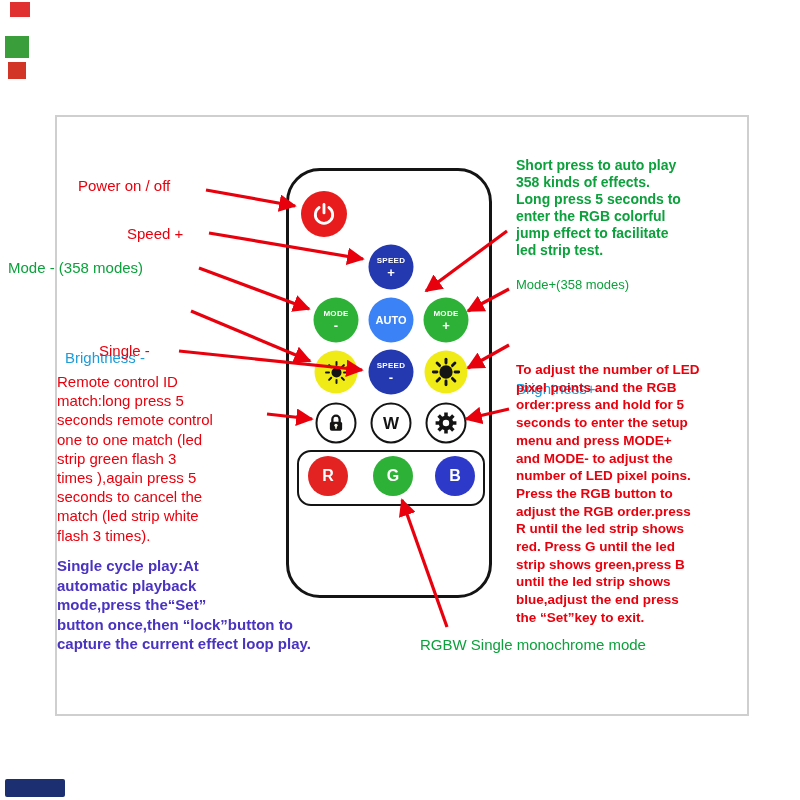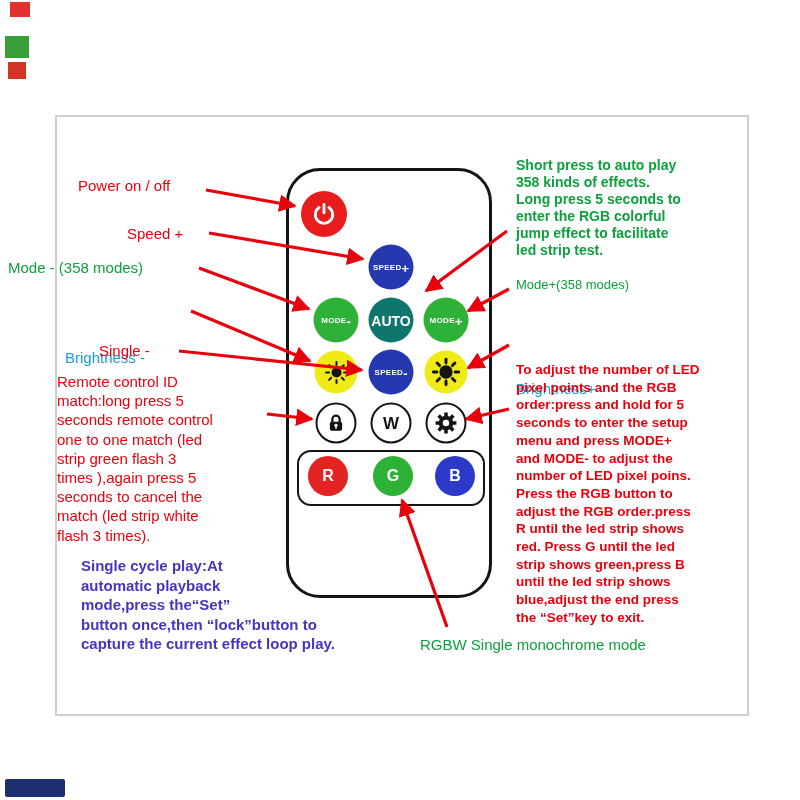--- a/index.html
+++ b/index.html
@@ -12,30 +12,30 @@
     position:absolute; left:55px; top:115px; width:690px; height:597px;
     border:2px solid #cfcfcf; background:#fff;
   }
   
   .remote {
     position:absolute; left:286px; top:168px; width:200px; height:424px;
     border:3px solid #141414; border-radius:34px; background:#fff; z-index:2;
   }
   .btn {
     position:absolute; border-radius:50%;
-    display:flex; flex-direction:row; align-items:center; justify-content:center;
+    display:flex; flex-direction:column; align-items:center; justify-content:center;
     transform:translate(-50%,-50%);
     color:#fff; font-weight:bold; text-align:center; line-height:1;
   }
   .btn .word { font-size:8px; letter-spacing:.3px; }
   .btn .sign { font-size:13px; margin-top:1px; }
   .b-power  { left:35px;  top:43px;  width:46px; height:46px; background:#e81c1c; }
   .b-spdp   { left:102px; top:96px;  width:45px; height:45px; background:#2438b0; }
   .b-modem  { left:47px;  top:149px; width:45px; height:45px; background:#2db136; }
-  .b-auto   { left:102px; top:149px; width:45px; height:45px; background:#0f766e; font-size:14px; }
+  .b-auto   { left:102px; top:149px; width:45px; height:45px; background:#3b82f6; font-size:11px; }
   .b-modep  { left:157px; top:149px; width:45px; height:45px; background:#2db136; }
   .b-sunm   { left:47px;  top:201px; width:43px; height:43px; background:#f0ea16; }
   .b-spdm   { left:102px; top:201px; width:45px; height:45px; background:#2438b0; }
   .b-sunp   { left:157px; top:201px; width:43px; height:43px; background:#f0ea16; }
   .b-lock, .b-w, .b-gear {
     width:37px; height:37px; background:#fff; border:2.5px solid #141414; color:#141414;
   }
   .b-lock { left:47px;  top:252px; }
   .b-w    { left:102px; top:252px; font-size:17px; }
   .b-gear { left:157px; top:252px; }
@@ -45,21 +45,21 @@
   }
   .b-r { left:39px;  top:305px; width:40px; height:40px; background:#e32222; font-size:16px; }
   .b-g { left:104px; top:305px; width:40px; height:40px; background:#2db136; font-size:16px; }
   .b-b { left:166px; top:305px; width:40px; height:40px; background:#2d39c9; font-size:16px; }
   .icon { display:flex; align-items:center; justify-content:center; }
   
   .lbl { position:absolute; white-space:pre-line; z-index:3; }
   .red    { color:#e8000d; }
   .green  { color:#0ca13c; }
   .blue   { color:#1e9cd8;margin-top:48px; }
-  .purple { color:#4a33c0;padding-left:24px; }
+  .purple { color:#4a33c0; }
   .bold   { font-weight:bold; }
   .l-power   { left:78px;  top:177px; font-size:15px; }
   .l-spdp    { left:127px; top:225px; font-size:15px; }
   .l-modem   { left:8px;   top:259px; font-size:15px; }
   .l-brim    { left:65px;  top:301px; font-size:15px; }
   .l-spdm    { left:99px;  top:342px; font-size:15px; }
   .l-idmatch { left:57px;  top:372px; width:215px; font-size:15px; line-height:19.2px; }
   .l-cycle   { left:57px;  top:556px; width:345px; font-size:15px; line-height:19.5px; }
   .l-autoplay{ left:516px; top:157px; width:200px; font-size:14px; line-height:17px; }
   .l-modep   { left:516px; top:277px; font-size:13px; }

